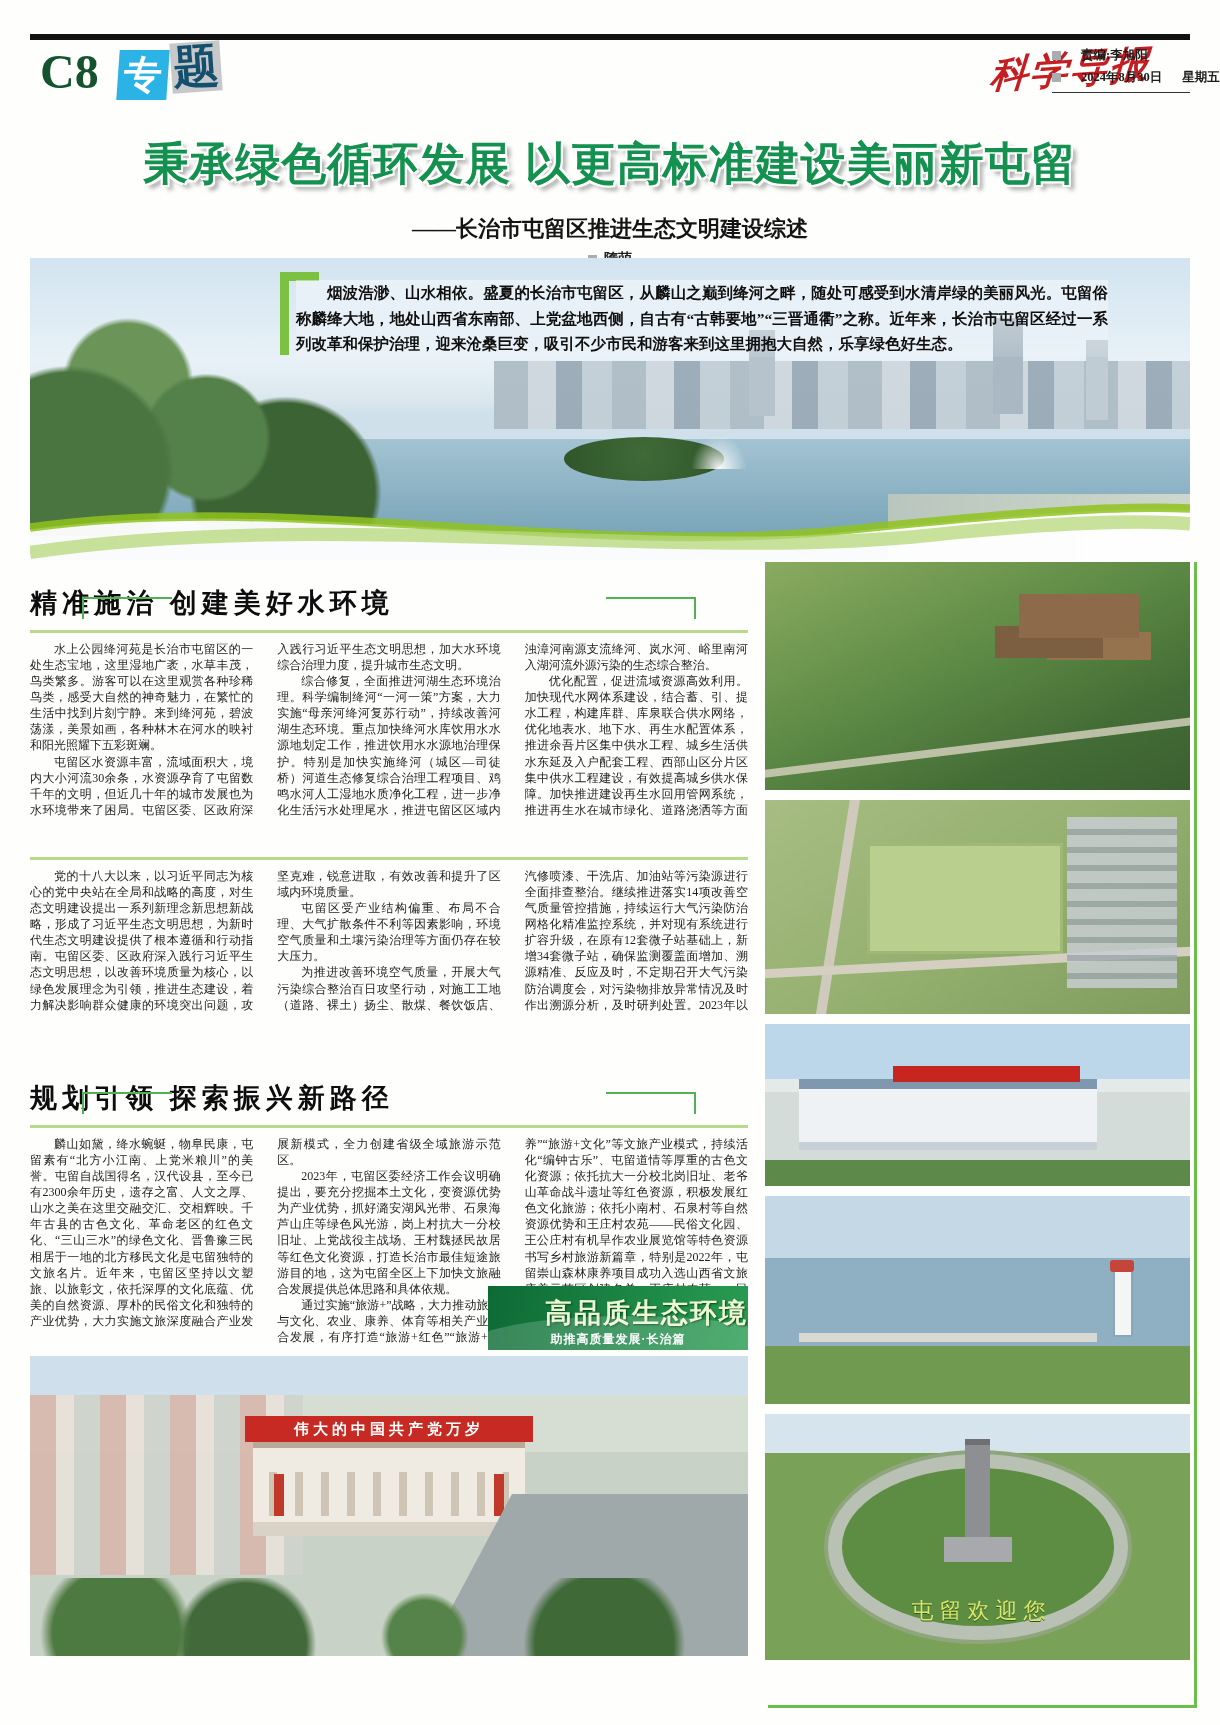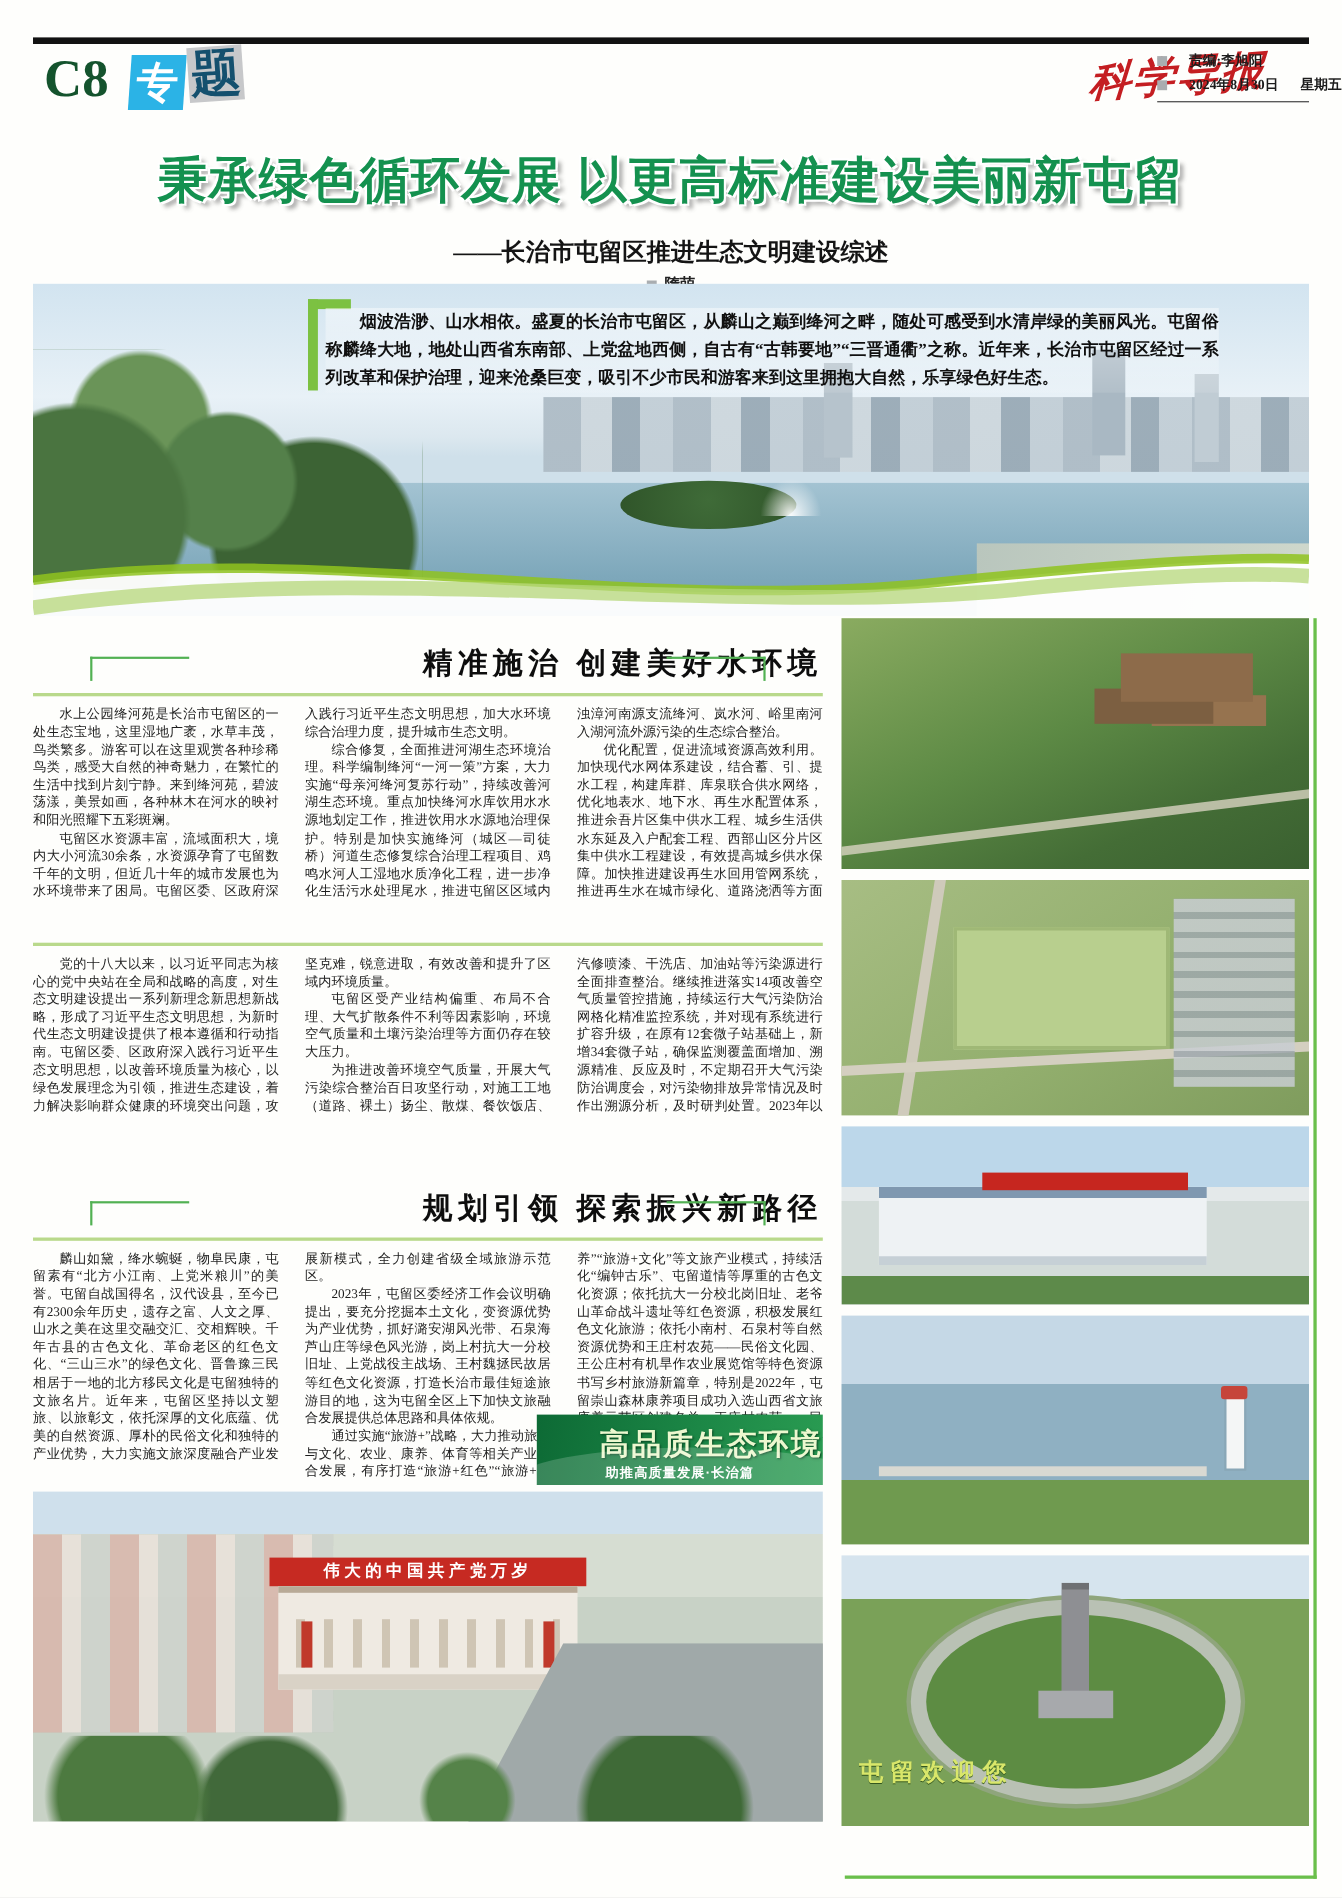--- a/index.html
+++ b/index.html
@@ -56,21 +56,21 @@
   .swoosh{position:absolute;left:0;bottom:-2px;width:100%;height:86px;}
   .intro{position:absolute;left:296px;top:280px;width:812px;font-size:15.5px;font-weight:bold;
          line-height:1.65;text-align:justify;color:#101010;
          background:linear-gradient(rgba(255,255,255,.45),rgba(255,255,255,.1));}
   .intro p{margin:0;text-indent:2em;}
   .intro-bracket{position:absolute;left:280px;top:272px;width:30px;height:74px;
          border-left:9px solid #7cc142;border-top:9px solid #7cc142;}
 
   
   .section{position:absolute;left:30px;width:718px;}
-  .sec-head{position:relative;height:40px;text-align:right;}
+  .sec-head{position:relative;height:40px;text-align:left;}
   .sec-title{font-weight:bold;font-size:27px;letter-spacing:5px;color:#0d0d0d;}
   .bracket-l{position:absolute;left:52px;top:12px;width:88px;height:20px;
              border-left:2px solid #52b153;border-top:2px solid #52b153;}
   .bracket-r{position:absolute;right:52px;top:12px;width:88px;height:20px;
              border-right:2px solid #52b153;border-top:2px solid #52b153;}
   .sec-rule{height:3px;background:#b9d98b;margin-top:5px;}
   .sec-body{margin-top:8px;column-count:3;column-gap:24px;column-fill:auto;
             font-size:12px;line-height:1.34;text-align:justify;color:#1d1d1d;overflow:hidden;}
   .sec-body p{margin:0;text-indent:2em;}
   #section-1 .sec-body{height:186px;}
@@ -134,22 +134,22 @@
   .sb4 .dam{position:absolute;left:8%;top:66%;width:70%;height:9px;background:#d9d9d2;}
   .sb4 .towerw{position:absolute;right:14%;top:36%;width:16px;height:64px;background:#f4f6f6;
        box-shadow:0 0 0 2px rgba(120,140,150,.25);}
   .sb4 .towercap{position:absolute;right:13.2%;top:31%;width:24px;height:12px;background:#c6453a;border-radius:3px;}
   .sb5{height:246px;background:linear-gradient(#d6e4ee 0 16%,#7aa158 16% 100%);}
   .sb5 .ring{position:absolute;left:18%;top:22%;width:64%;height:64%;border-radius:50%;
        background:#5d8c43;box-shadow:0 0 0 14px #b9c1b4,0 0 0 18px #8fa57c;}
   .sb5 .monu{position:absolute;left:47%;top:10%;width:6%;height:44%;background:#8e8f93;
        box-shadow:inset 0 6px 0 #6e7073;}
   .sb5 .monubase{position:absolute;left:42%;top:50%;width:16%;height:10%;background:#a7a9ac;}
-  .sb5 .hedge{position:absolute;left:16px;bottom:14%;width:100%;
-       font-weight:bold;font-size:22px;letter-spacing:6px;color:#d9e76a;
+  .sb5 .hedge{position:absolute;left:4px;bottom:14%;width:100%;text-align:center;
+       font-weight:normal;font-size:22px;letter-spacing:6px;color:#d9e76a;
        text-shadow:0 1px 0 #33571f;}
   .sb-vline{position:absolute;left:1194px;top:562px;width:3px;height:1146px;background:#6abf4b;}
   .sb-hline{position:absolute;left:768px;top:1705px;width:429px;height:3px;background:#6abf4b;}
 </style>
 </head>
 <body>
 
 <div class="page">
 
   <div class="top-rule"></div>

